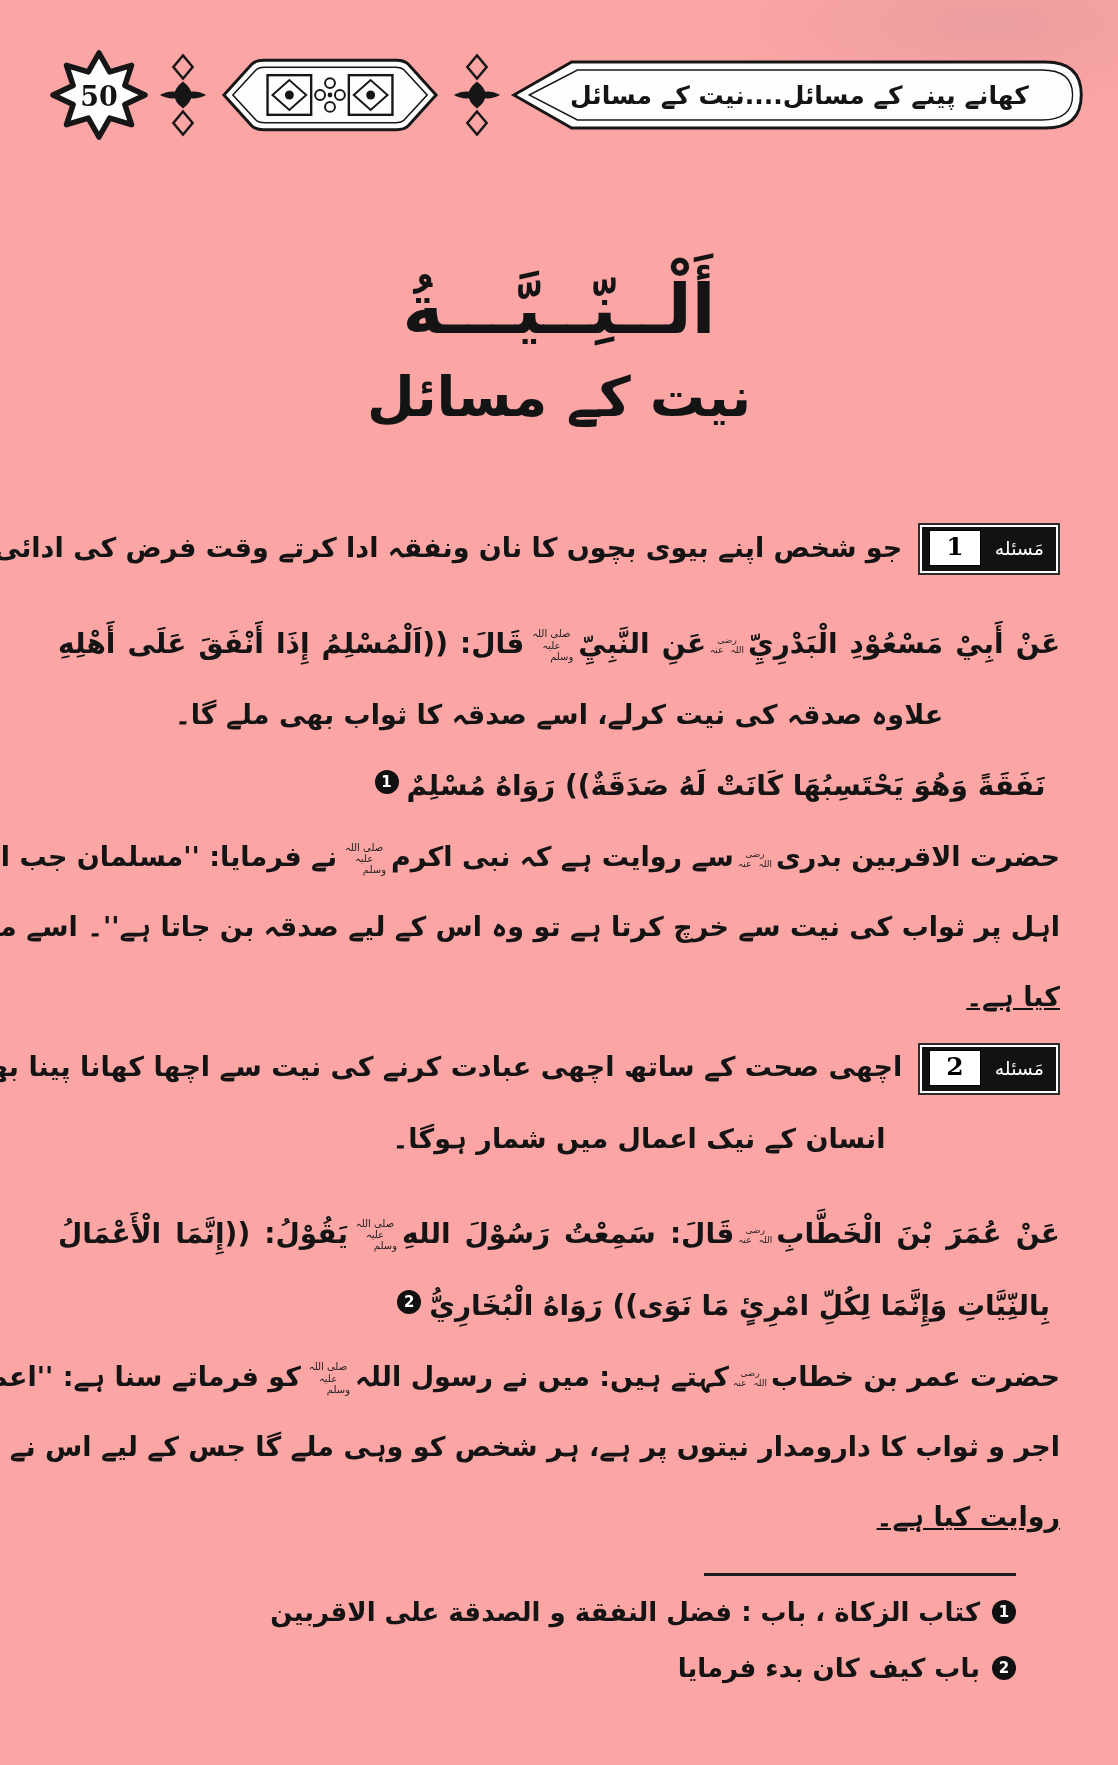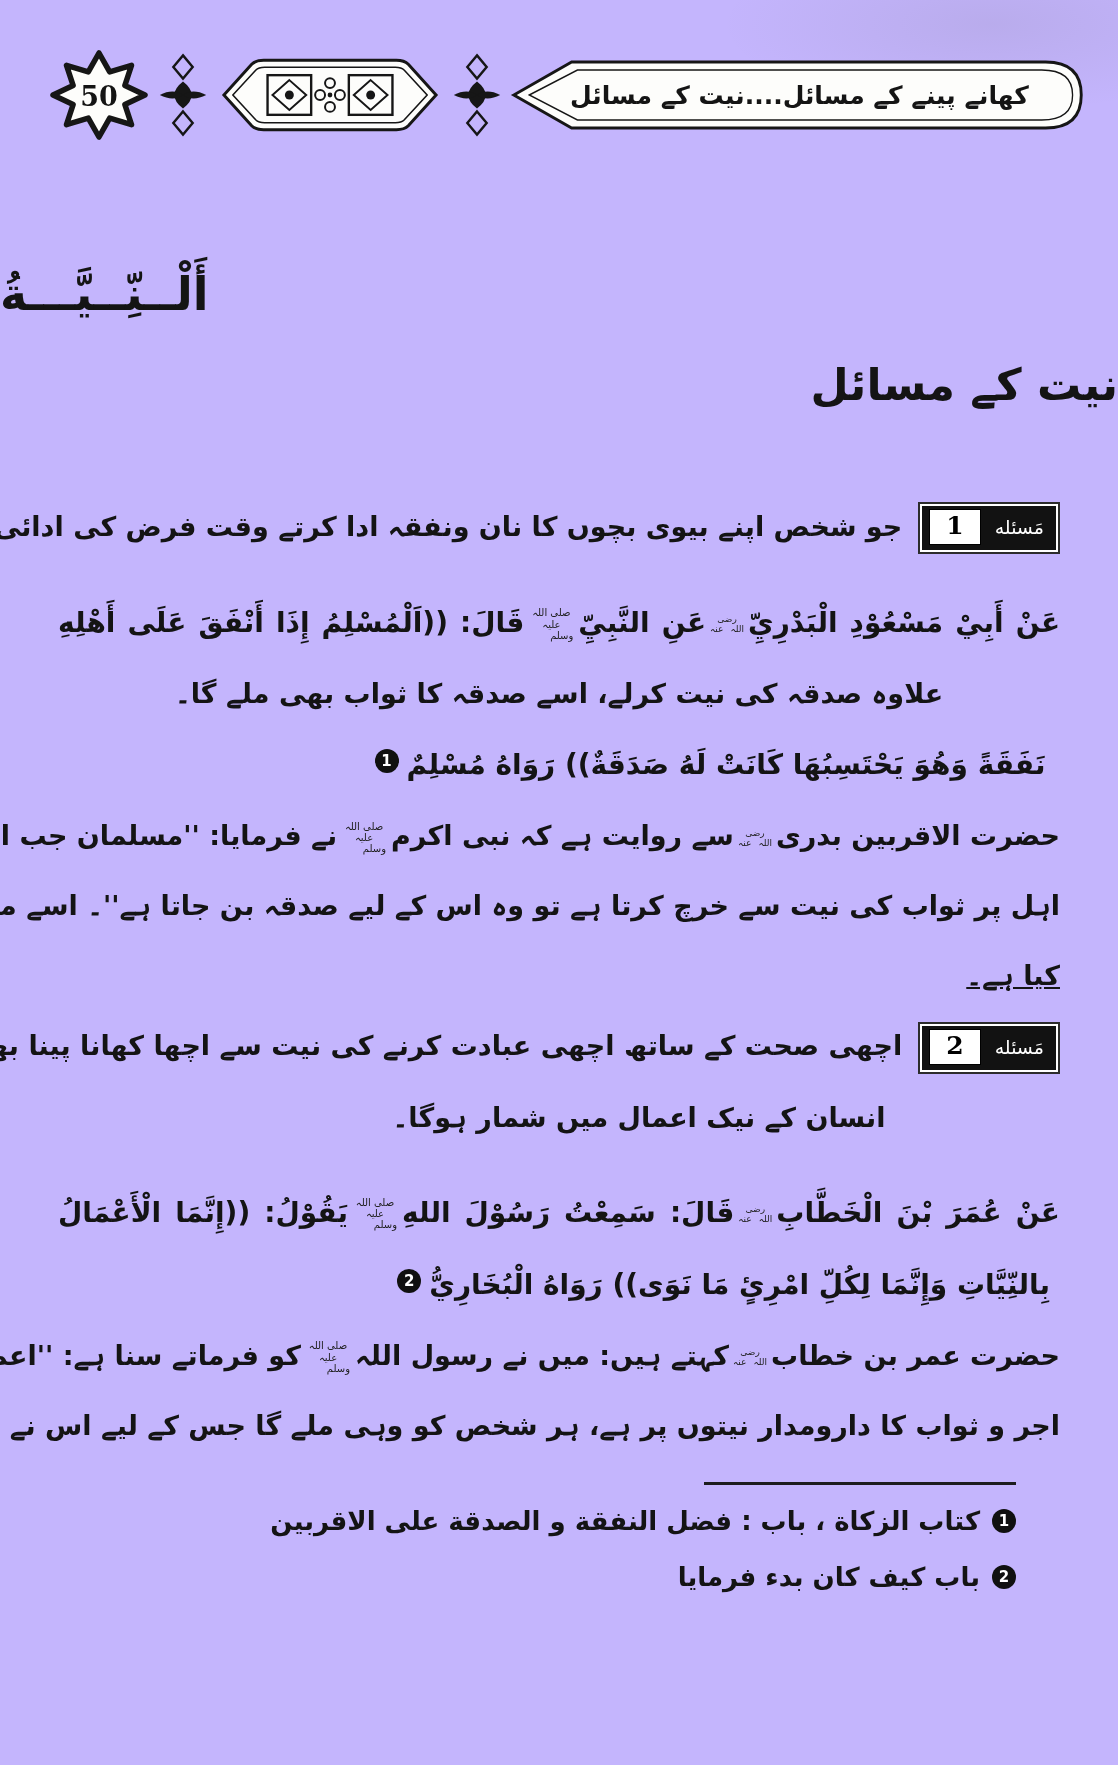--- a/index.html
+++ b/index.html
@@ -1,20 +1,20 @@
 <!DOCTYPE html>
 <html lang="ur" dir="ltr"><head>
 <meta charset="utf-8">
 <style>
   * { margin:0; padding:0; box-sizing:border-box; }
   html,body { width:1118px; }
   body { background:#e9e8e3; font-family:"DejaVu Sans", sans-serif; }
   .page {
     position:relative; width:1118px; height:1765px;
-    background:#c4b5fd; color:#141414; overflow:hidden;
+    background:#fca5a5; color:#141414; overflow:hidden;
     padding-top:52px;
   }
   .page::before { 
     content:""; position:absolute; top:0; right:0; width:420px; height:120px;
     background:radial-gradient(ellipse at 70% 20%, rgba(90,90,90,.10), rgba(0,0,0,0) 65%);
     pointer-events:none;
   }
 
   
   .header { display:flex; align-items:center; height:86px; margin:0 30px 0 48px; gap:4px; }
@@ -31,26 +31,26 @@
   .banner svg { display:block; width:100%; height:80px; }
   .banner-text {
     position:absolute; top:0; right:17px; height:80px; left:0;
     display:flex; align-items:center; justify-content:flex-end;
     direction:rtl; padding-left:60px; padding-right:30px;
     font-size:25px; font-weight:bold; white-space:nowrap;
   }
 
   
   .title-ar {
-    margin-top:128px; text-align:left; direction:rtl;
-    font-size:46px; font-weight:bold; line-height:1.25;
+    margin-top:128px; text-align:center; direction:rtl;
+    font-size:69px; font-weight:bold; line-height:1.25;
   }
   .title-ur {
-    margin-top:32px; direction:rtl;
-    font-size:44px; font-weight:bold; line-height:1.3;
+    margin-top:10px; text-align:center; direction:rtl;
+    font-size:55px; font-weight:bold; line-height:1.3;
   }
 
   
   .content { direction:rtl; padding:0 58px; margin-top:88px; }
   .line {
     font-size:27px; font-weight:bold; line-height:52px;
     margin-bottom:18px; white-space:nowrap;
     text-align:justify; text-align-last:justify;
   }
   .line.center { text-align:center; text-align-last:center; }
@@ -201,20 +201,21 @@
         <span>عَنْ عُمَرَ بْنَ الْخَطَّابِ</span><span class="hon hon-ra">رضی اللہ عنہ</span><span>قَالَ: سَمِعْتُ رَسُوْلَ اللهِ</span><span class="hon hon-saw">صلی اللہ علیہ وسلم</span><span>يَقُوْلُ: ((إِنَّمَا الْأَعْمَالُ</span>
       </div>
       <div class="line hadith-line pad-l-shift">
         <span>بِالنِّيَّاتِ وَإِنَّمَا لِكُلِّ امْرِئٍ مَا نَوَى)) رَوَاهُ الْبُخَارِيُّ</span><span class="fn-ref">2</span>
       </div>
 
       <div class="line mt-md">
         <span>حضرت عمر بن خطاب</span><span class="hon hon-ra">رضی اللہ عنہ</span><span>کہتے ہیں: میں نے رسول اللہ</span><span class="hon hon-saw">صلی اللہ علیہ وسلم</span><span>کو فرماتے سنا ہے: ''اعمال کے</span>
       </div>
       <div class="line">اجر و ثواب کا دارومدار نیتوں پر ہے، ہر شخص کو وہی ملے گا جس کے لیے اس نے نیت کی''۔ اسے بخاری نے</div>
+      <div class="line start">روایت کیا ہے۔</div>
     </section>
   </div>
 
   <div class="fn-divider"></div>
   <div class="footnotes">
     <div class="footnote">
       <span class="fn-ref">1</span>
       <span>كتاب الزكاة ، باب : فضل النفقة و الصدقة على الاقربين</span>
     </div>
     <div class="footnote">

